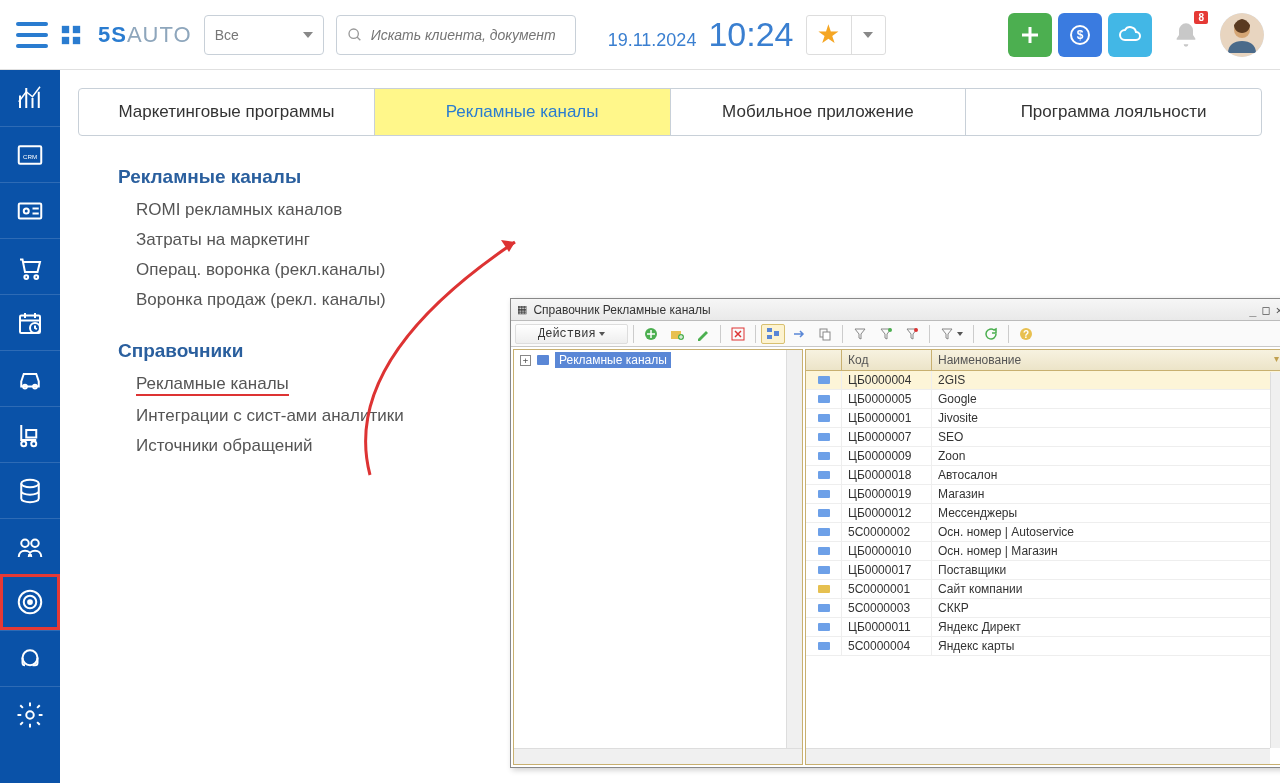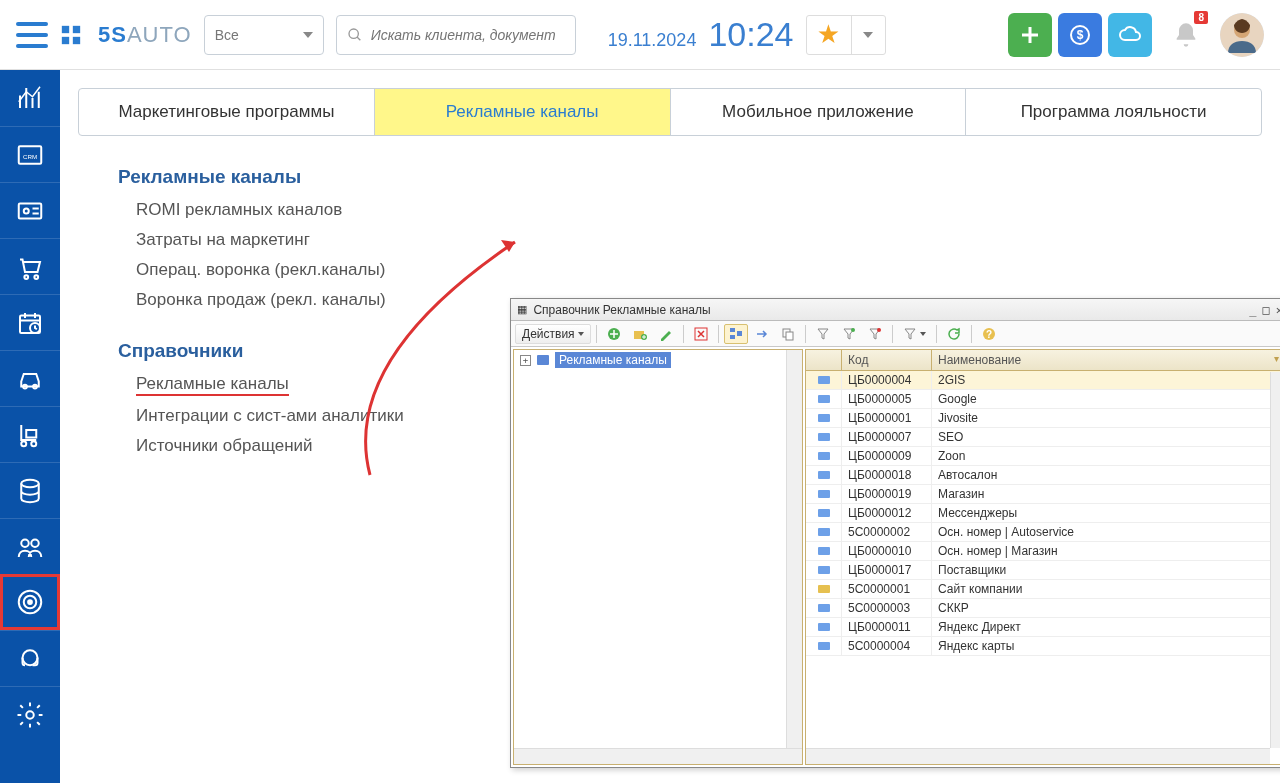--- a/index.html
+++ b/index.html
@@ -59,21 +59,21 @@
 .arrow-svg{position:absolute;left:260px;top:160px;width:240px;height:260px;pointer-events:none;}
 
 
 .popup{position:absolute;left:450px;top:228px;width:780px;height:470px;background:#fff;border:1px solid #888;box-shadow:2px 2px 6px rgba(0,0,0,0.2);}
 .pop-title{height:22px;background:linear-gradient(#f6f6f6,#e9e9e9);border-bottom:1px solid #bbb;display:flex;align-items:center;padding:0 6px;font-size:12px;color:#333;gap:6px;}
 .pop-title .tico{font-size:11px;}
 .pop-title .wctrls{margin-left:auto;display:flex;gap:6px;font-family:monospace;color:#555;}
 .pop-title .wctrls span{cursor:pointer;}
 .pop-toolbar{height:26px;border-bottom:1px solid #c8c8c8;display:flex;align-items:center;padding:0 4px;gap:2px;background:#fafafa;}
 .tb-btn{height:20px;min-width:20px;display:flex;align-items:center;justify-content:center;font-size:12px;cursor:pointer;padding:0 4px;border:1px solid transparent;border-radius:2px;}
-.tb-btn.txt{color:#333;width:auto;padding:0 6px;border:1px solid #ddd;background:linear-gradient(#fff,#eee);}
+.tb-btn.txt{color:#333;width:auto;padding:0 22px;border:1px solid #ddd;background:linear-gradient(#fff,#eee);font-family:Liberation Mono, monospace;}
 .tb-btn .caret{width:0;height:0;border-left:3px solid transparent;border-right:3px solid transparent;border-top:4px solid #555;margin-left:3px;}
 .tb-sep{width:1px;height:18px;background:#ccc;margin:0 3px;}
 .tb-btn.boxed{border:1px solid #d8c070;background:#fdf3d0;}
 
 .pop-body{display:flex;height:calc(100% - 48px);}
 .tree-panel{width:290px;border:1px solid #c8b070;margin:2px;background:#fff;position:relative;}
 .tree-row{display:flex;align-items:center;gap:6px;padding:2px 6px;font-size:12px;}
 .tree-row .exp{width:11px;height:11px;border:1px solid #888;display:flex;align-items:center;justify-content:center;font-size:9px;line-height:1;color:#555;cursor:pointer;font-family:monospace;}
 .tree-row .fld{width:12px;height:10px;background:#5a87d6;border-radius:1px;}
 .tree-scrolls{position:absolute;right:0;bottom:0;left:0;height:16px;border-top:1px solid #ddd;background:#f0f0f0;}

